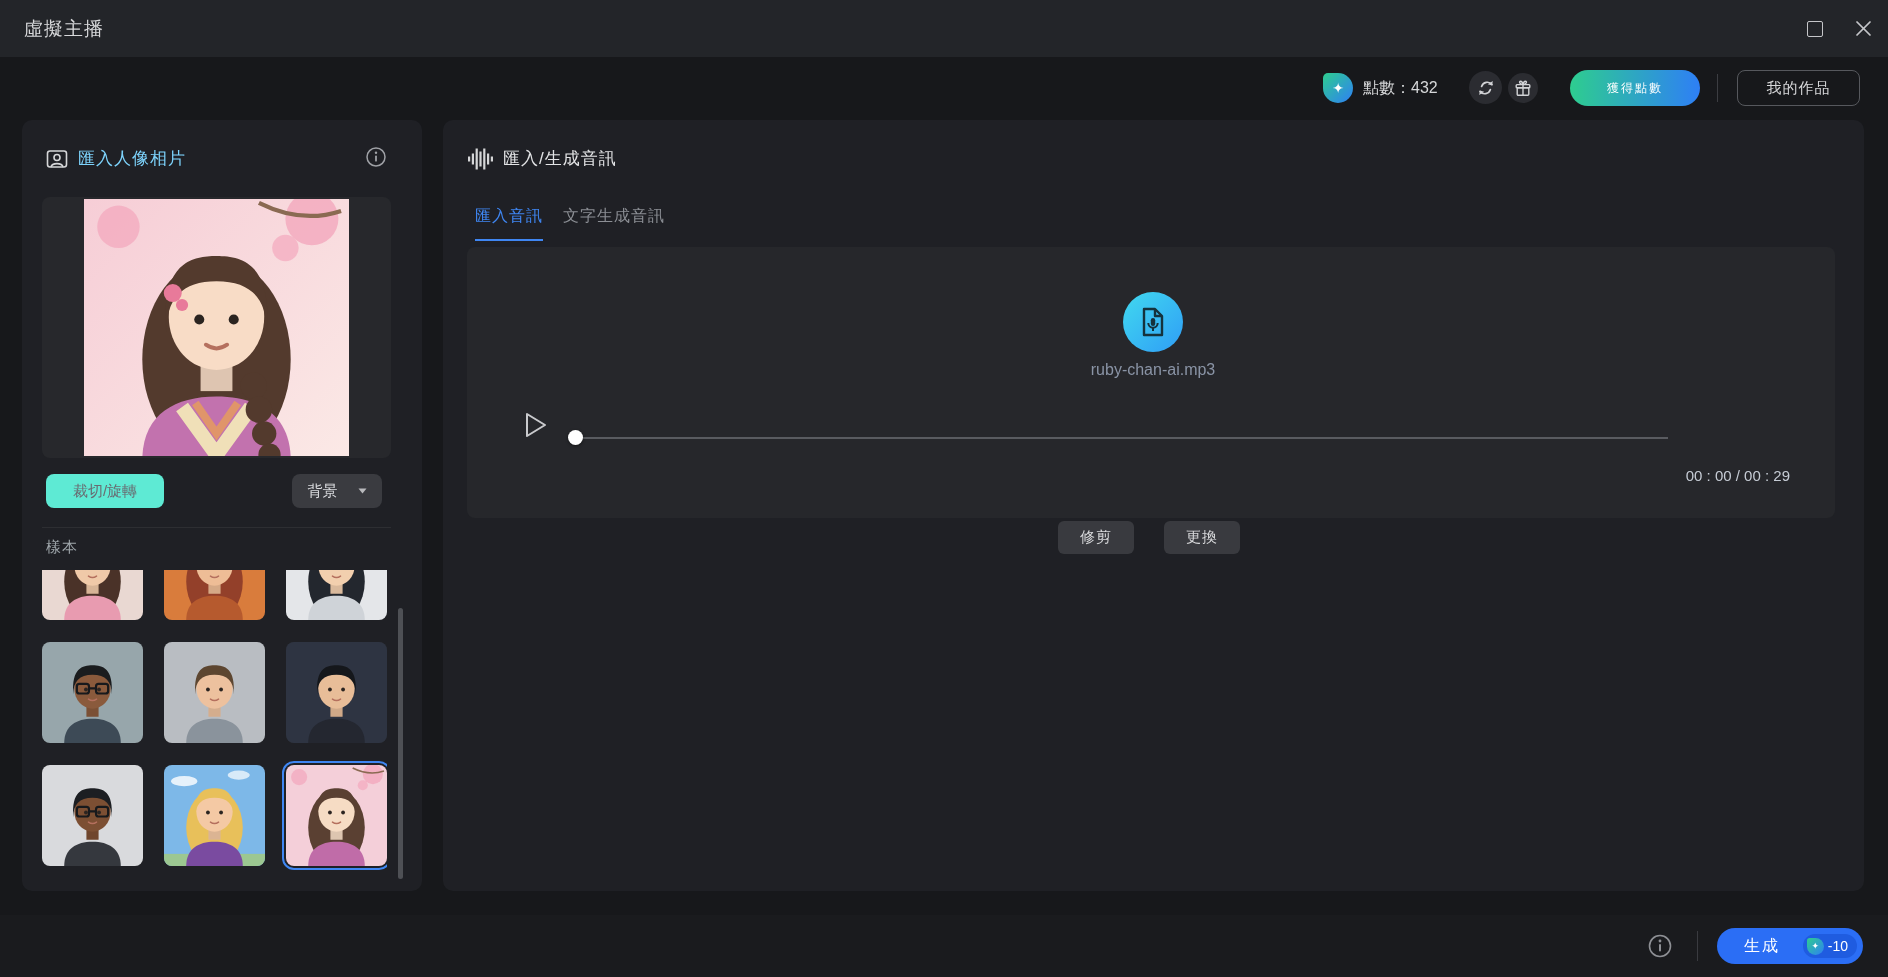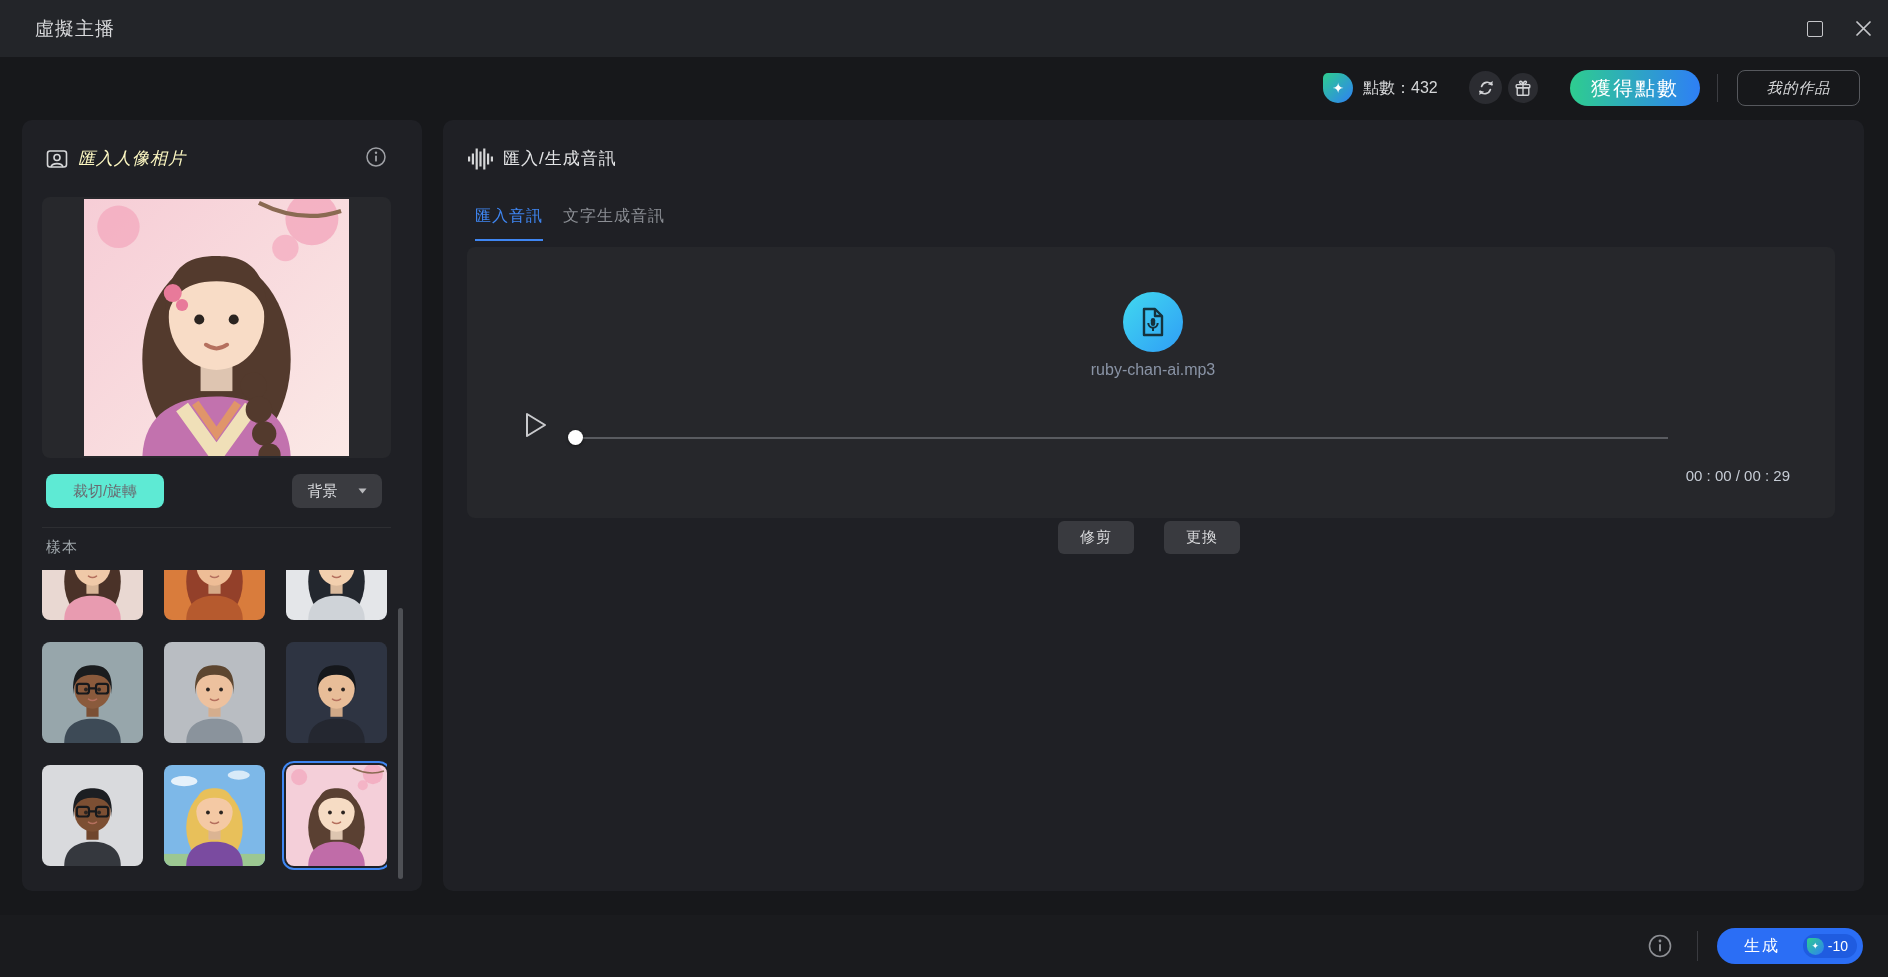--- a/index.html
+++ b/index.html
@@ -1,44 +1,44 @@
 <!DOCTYPE html>
 <html style="--accent-blue: #3f86f2; --gradient-green: #2ecd8f; --gradient-blue: #2e7ff6; --cyan1: #41d9ef; --cyan2: #2f9df6; --generate-blue: #2b6ef5;"><head>
 <meta charset="utf-8">
 <style>
   html,body{margin:0;padding:0;background:#141518;}
   *{box-sizing:border-box;font-family:"Liberation Sans","DejaVu Sans",sans-serif;}
   #app{position:relative;width:1888px;height:977px;background:#17181b;overflow:hidden;}
 
   
-  #titlebar{position:absolute;left:0;top:0;width:1888px;height:57px;background:#232529;display:flex;align-items:center;padding-left:11px;}
+  #titlebar{position:absolute;left:0;top:0;width:1888px;height:57px;background:#232529;display:flex;align-items:center;}
   #win-title{margin-left:24px;font-size:19px;color:#d8d9db;letter-spacing:1px;}
   #win-controls{position:absolute;right:12px;top:0;height:57px;display:flex;align-items:center;gap:22px;}
   .winbtn{width:26px;height:26px;display:flex;align-items:center;justify-content:center;cursor:pointer;}
   .max-glyph{width:16px;height:16px;border:1.6px solid #c5c6c9;border-radius:2px;}
 
   
   .drop-badge{position:absolute;left:1323px;top:73px;width:30px;height:30px;border-radius:5px 15px 15px 15px;
     background:linear-gradient(135deg,var(--gradient-green,#2ecd8f),var(--gradient-blue,#2e7ff6));
     display:flex;align-items:center;justify-content:center;color:#fff;font-size:14px;}
   #points-label{position:absolute;left:1363px;top:57px;height:62px;display:flex;align-items:center;font-size:16px;color:#d6d7d9;}
   .circ-btn{position:absolute;top:71px;width:33px;height:33px;border-radius:50%;background:#2b2c31;display:flex;align-items:center;justify-content:center;cursor:pointer;}
   #refresh-btn{left:1469px;}
   #gift-btn{left:1508px;top:73px;width:30px;height:30px;}
   #get-points-btn{position:absolute;left:1570px;top:70px;width:130px;height:36px;border-radius:18px;border:none;cursor:pointer;
     background:linear-gradient(90deg,var(--gradient-green,#2ecd8f),var(--gradient-blue,#2e7ff6));
-    color:#fff;font-size:20px;letter-spacing:2px;}
+    color:#fff;font-size:12px;letter-spacing:2px;}
   #header-divider{position:absolute;left:1717px;top:74px;width:1px;height:28px;background:#3c3d42;}
   #my-works-btn{position:absolute;left:1737px;top:70px;width:123px;height:36px;border-radius:8px;background:transparent;
-    border:1px solid #56585d;color:#d6d7d9;font-size:15px;letter-spacing:1px;cursor:pointer;font-style:italic;}
+    border:1px solid #56585d;color:#d6d7d9;font-size:15px;letter-spacing:1px;cursor:pointer;}
 
   
   #left-panel{position:absolute;left:22px;top:120px;width:400px;height:771px;background:#1f2025;border-radius:10px;}
   #lp-head{position:absolute;left:24px;top:27px;display:flex;align-items:center;gap:10px;}
-  #lp-title{font-size:17px;color:#fef9c3;letter-spacing:1px;font-style:italic;}
+  #lp-title{font-size:17px;color:#7dd3fc;letter-spacing:1px;}
   #lp-info{position:absolute;left:343px;top:26px;width:22px;height:22px;cursor:pointer;}
   #portrait-card{position:absolute;left:20px;top:77px;width:349px;height:261px;background:#27282c;border-radius:8px;overflow:hidden;}
   #portrait-img{position:absolute;left:42px;top:2px;width:265px;height:257px;overflow:hidden;}
   #crop-btn{position:absolute;left:24px;top:354px;width:118px;height:34px;border-radius:8px;border:none;background:#5eead4;color:#696b71;font-size:15px;cursor:pointer;}
   #bg-btn{position:absolute;left:270px;top:354px;width:90px;height:34px;border-radius:8px;border:none;background:#3a3b40;color:#dcdde0;font-size:15px;cursor:pointer;display:flex;align-items:center;justify-content:center;gap:20px;}
   #lp-divider{position:absolute;left:20px;top:407px;width:349px;height:1px;background:#2d2e32;}
   #samples-label{position:absolute;left:24px;top:418px;font-size:15px;color:#9fa6ab;letter-spacing:1px;}
   #sample-grid{position:absolute;left:20px;top:450px;width:345px;height:300px;overflow:hidden;}
   #sample-grid-inner{display:grid;grid-template-columns:repeat(3,101px);gap:22px 21px;margin-top:-51px;}
   .thumb{width:101px;height:101px;border-radius:8px;overflow:hidden;cursor:pointer;background:#2a2b2f;}

